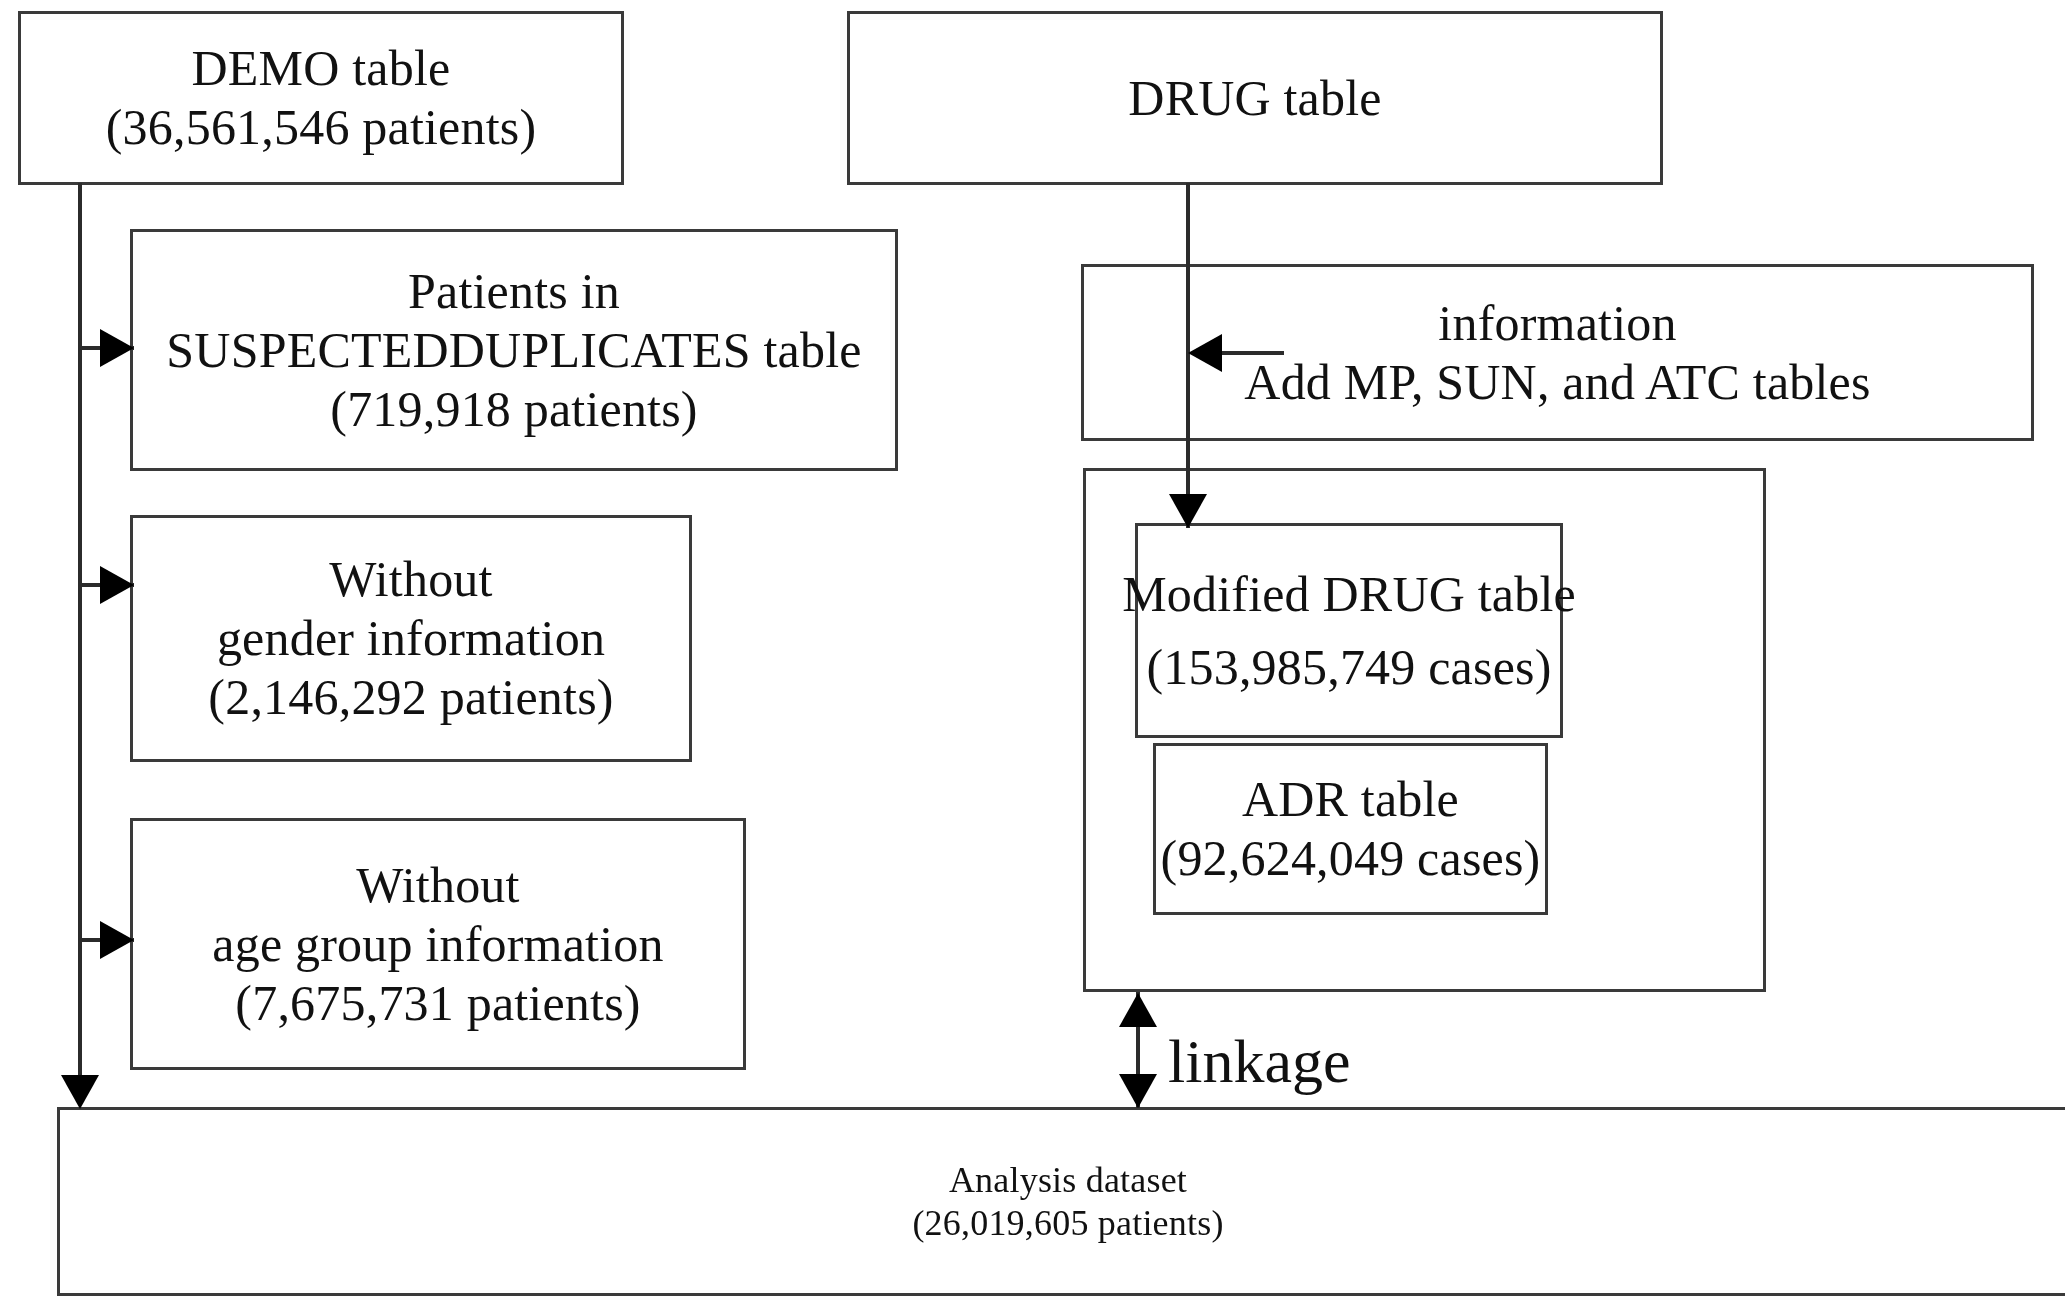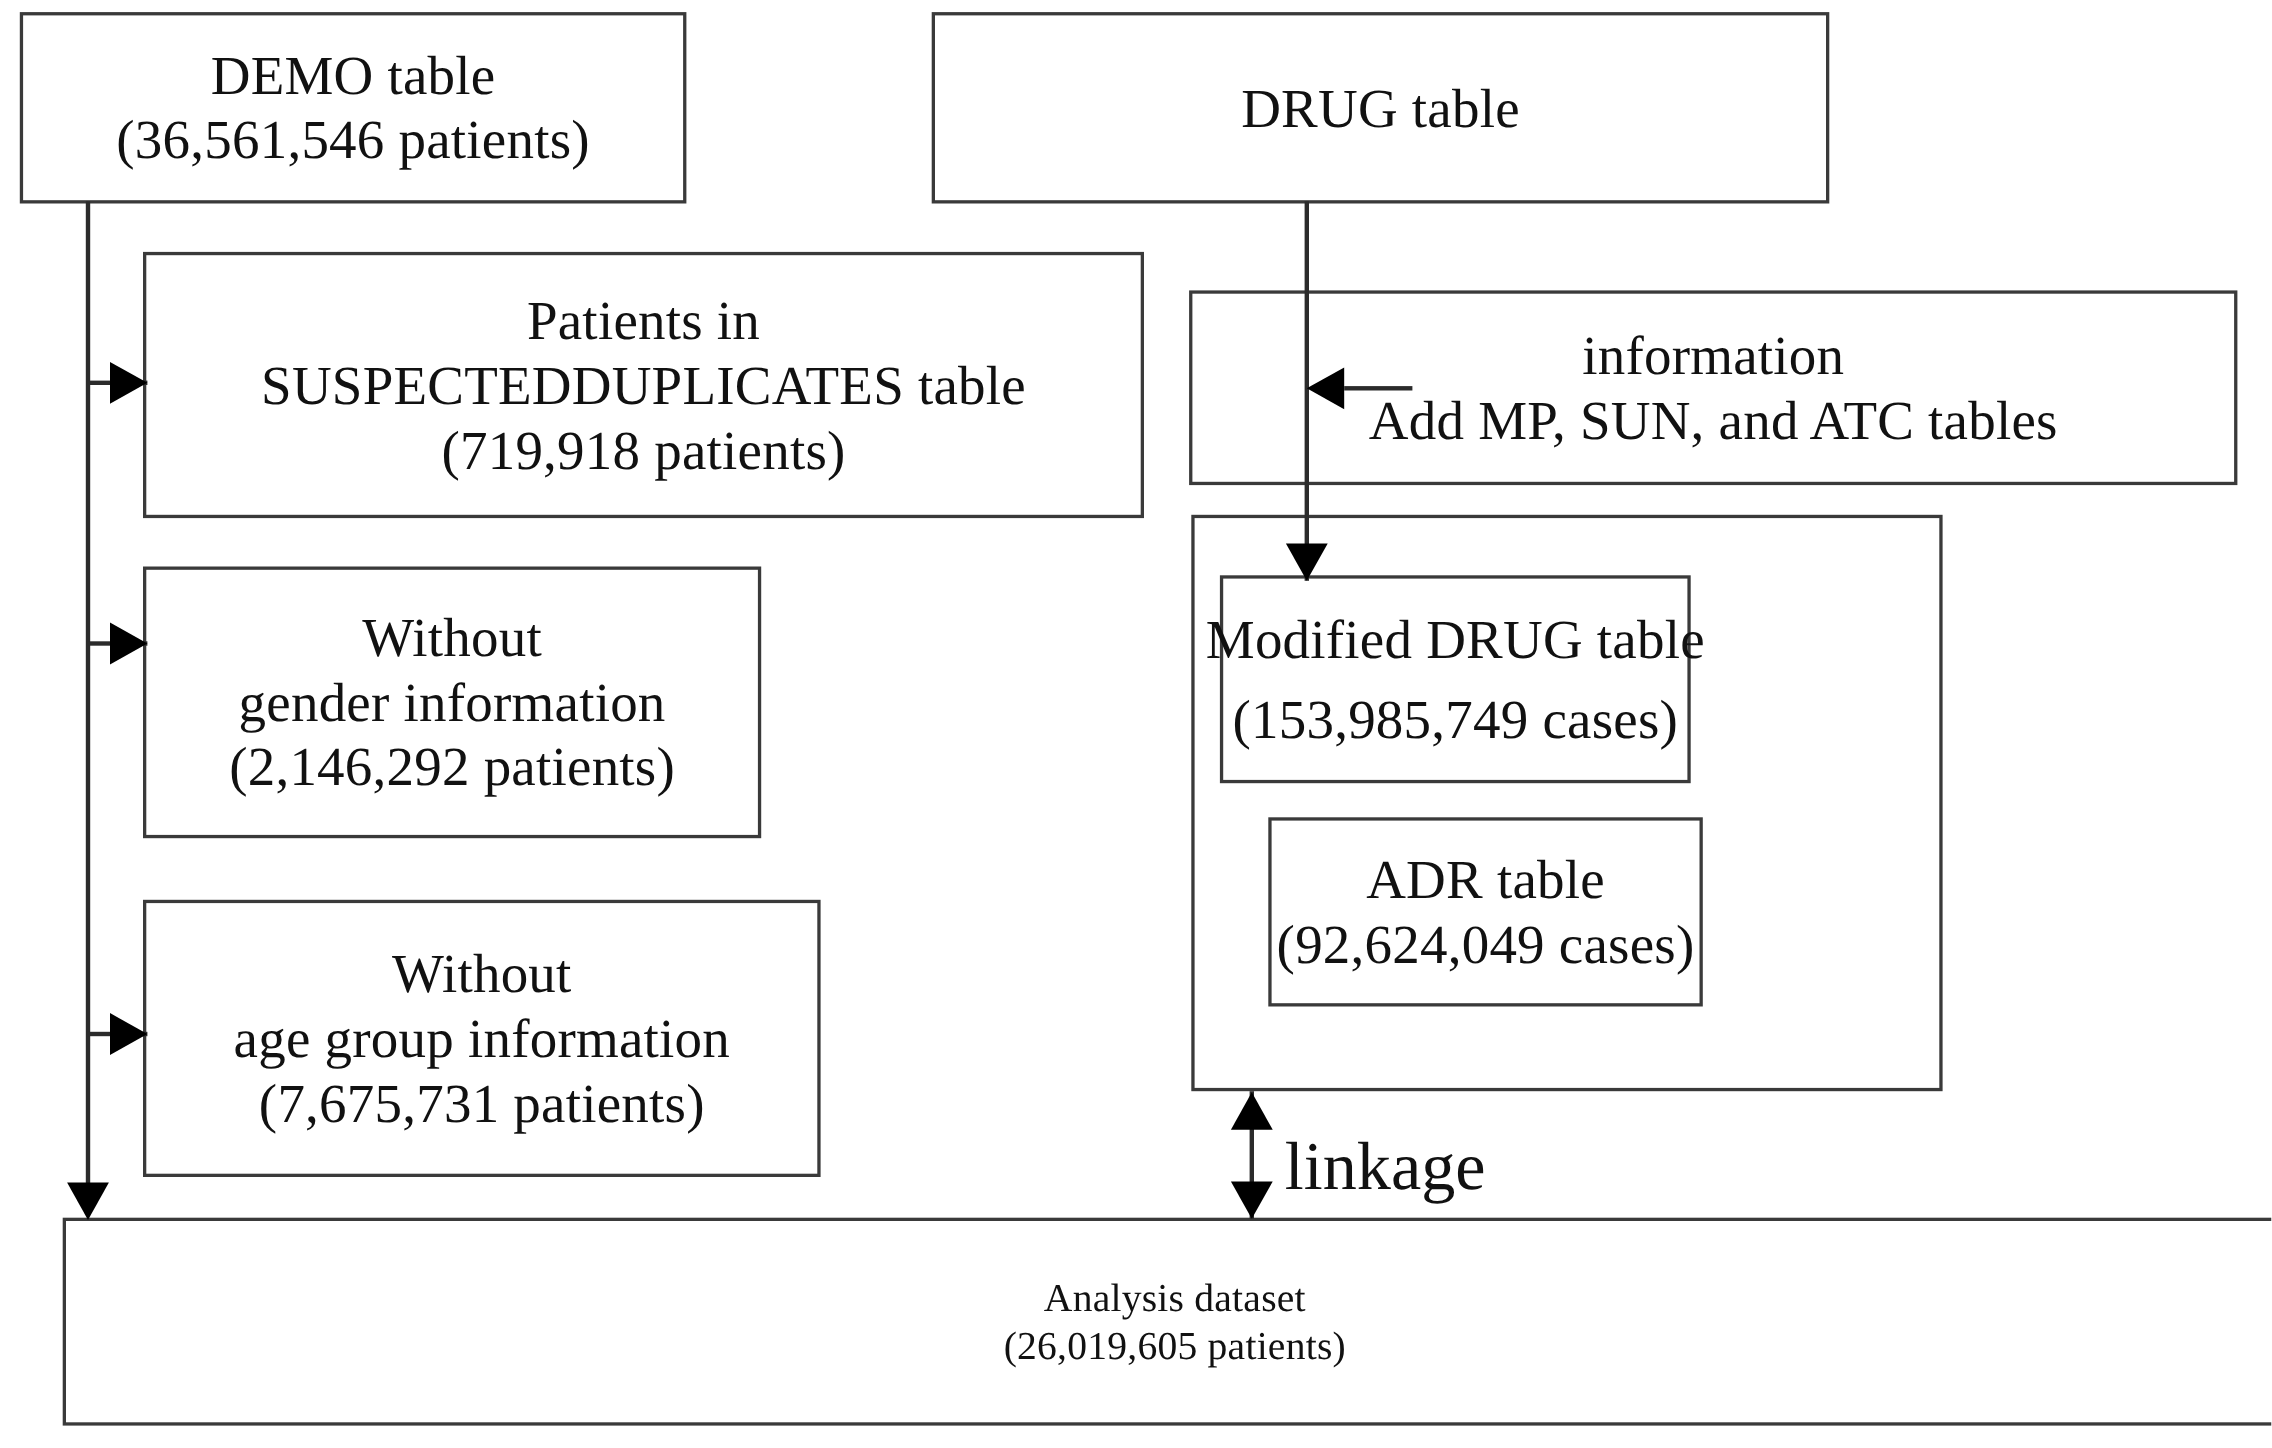--- a/index.html
+++ b/index.html
@@ -33,26 +33,26 @@
   .node .ln { display: block; white-space: nowrap; }
   .group-box {
     position: absolute;
     box-sizing: border-box;
     border: 3px solid #3a3a3a;
     background: #ffffff;
   }
   
   #node-demo        { left: 18px;   top: 11px;   width: 606px;  height: 174px; }
   #node-drug        { left: 847px;  top: 11px;   width: 816px;  height: 174px; }
-  #node-suspected   { left: 130px;  top: 229px;  width: 910px;  height: 242px; }
+  #node-suspected   { left: 130px;  top: 229px;  width: 768px;  height: 242px; }
   #node-addinfo     { left: 1081px; top: 264px;  width: 953px;  height: 177px; }
   #node-gender      { left: 130px;  top: 515px;  width: 562px;  height: 247px; }
   #node-agegroup    { left: 130px;  top: 818px;  width: 616px;  height: 252px; }
   #group-tables     { left: 1083px; top: 468px;  width: 683px;  height: 524px; }
-  #node-moddrug     { left: 1109px; top: 523px;  width: 428px;  height: 189px; gap: 14px; }
+  #node-moddrug     { left: 1135px; top: 523px;  width: 428px;  height: 215px; gap: 14px; }
   #node-adr         { left: 1111px; top: 743px;  width: 395px;  height: 172px; margin-left: 42px; }
   #node-analysis    { left: 11px;   top: 1107px; width: 2022px; height: 189px; font-size: 36px; margin-left: 46px; }
 
   
   .vline {
     position: absolute;
     width: 4px;
     background: #2b2b2b;
   }
   .hline {

